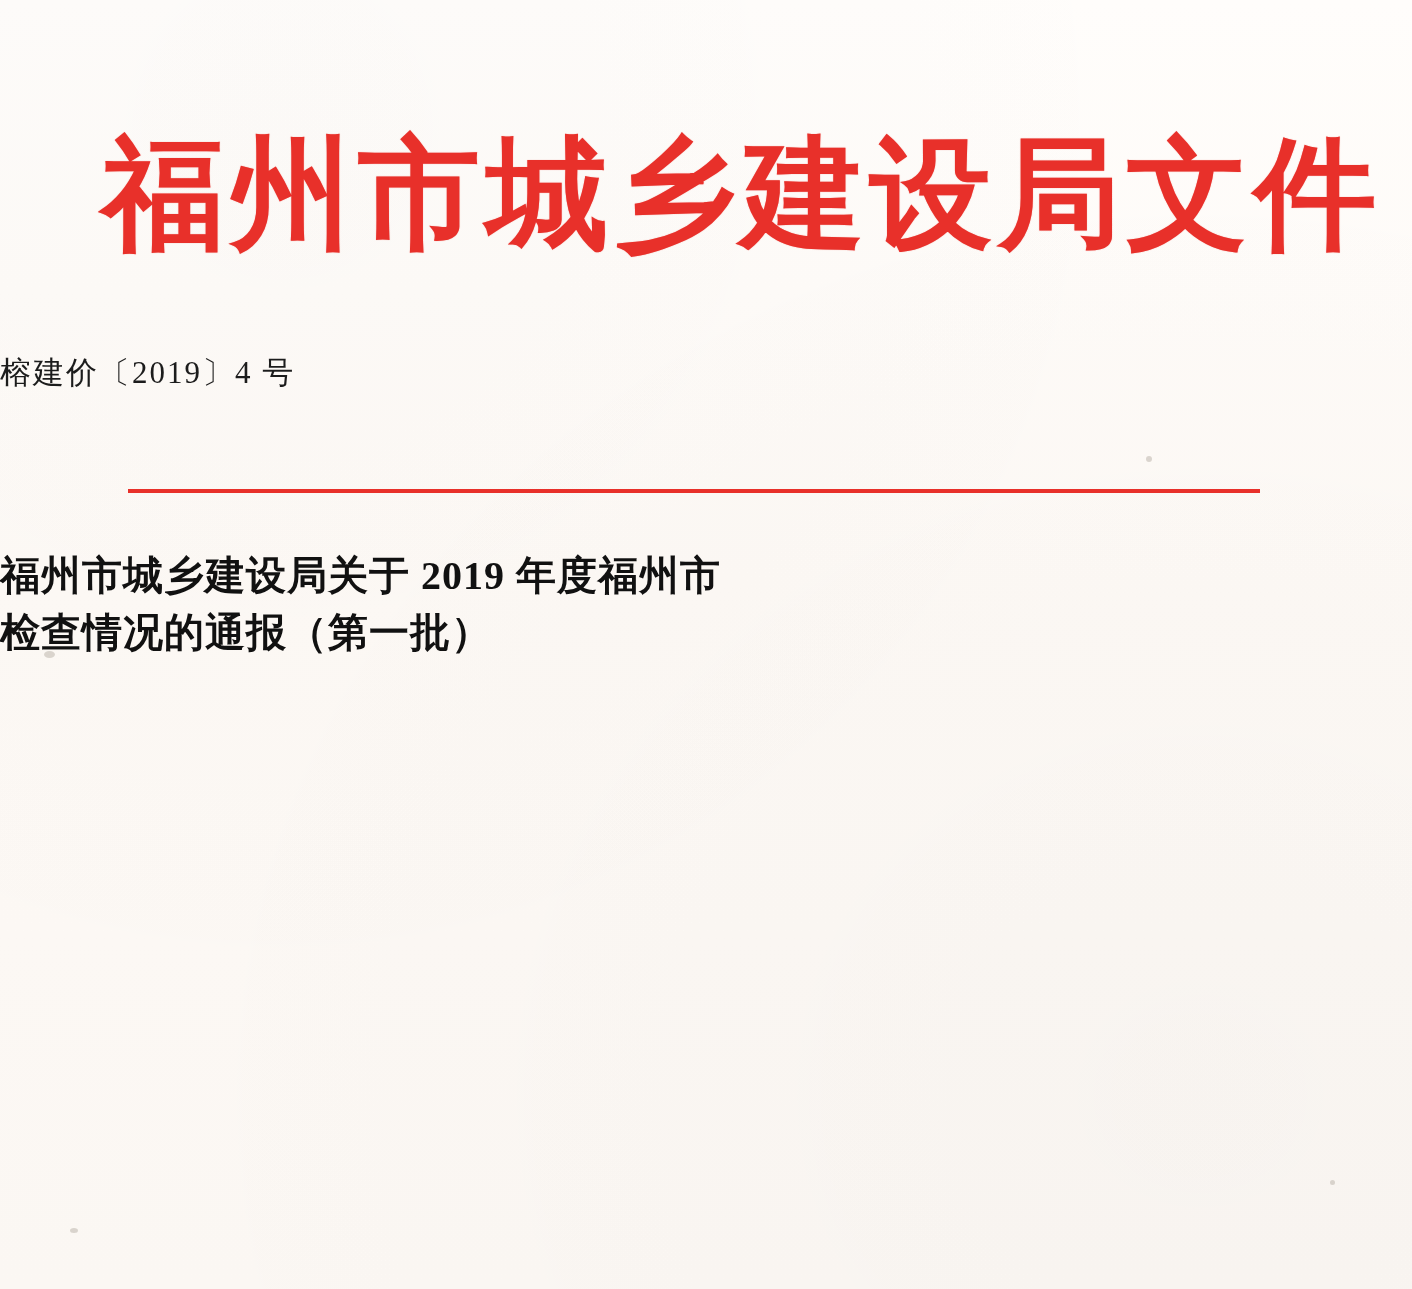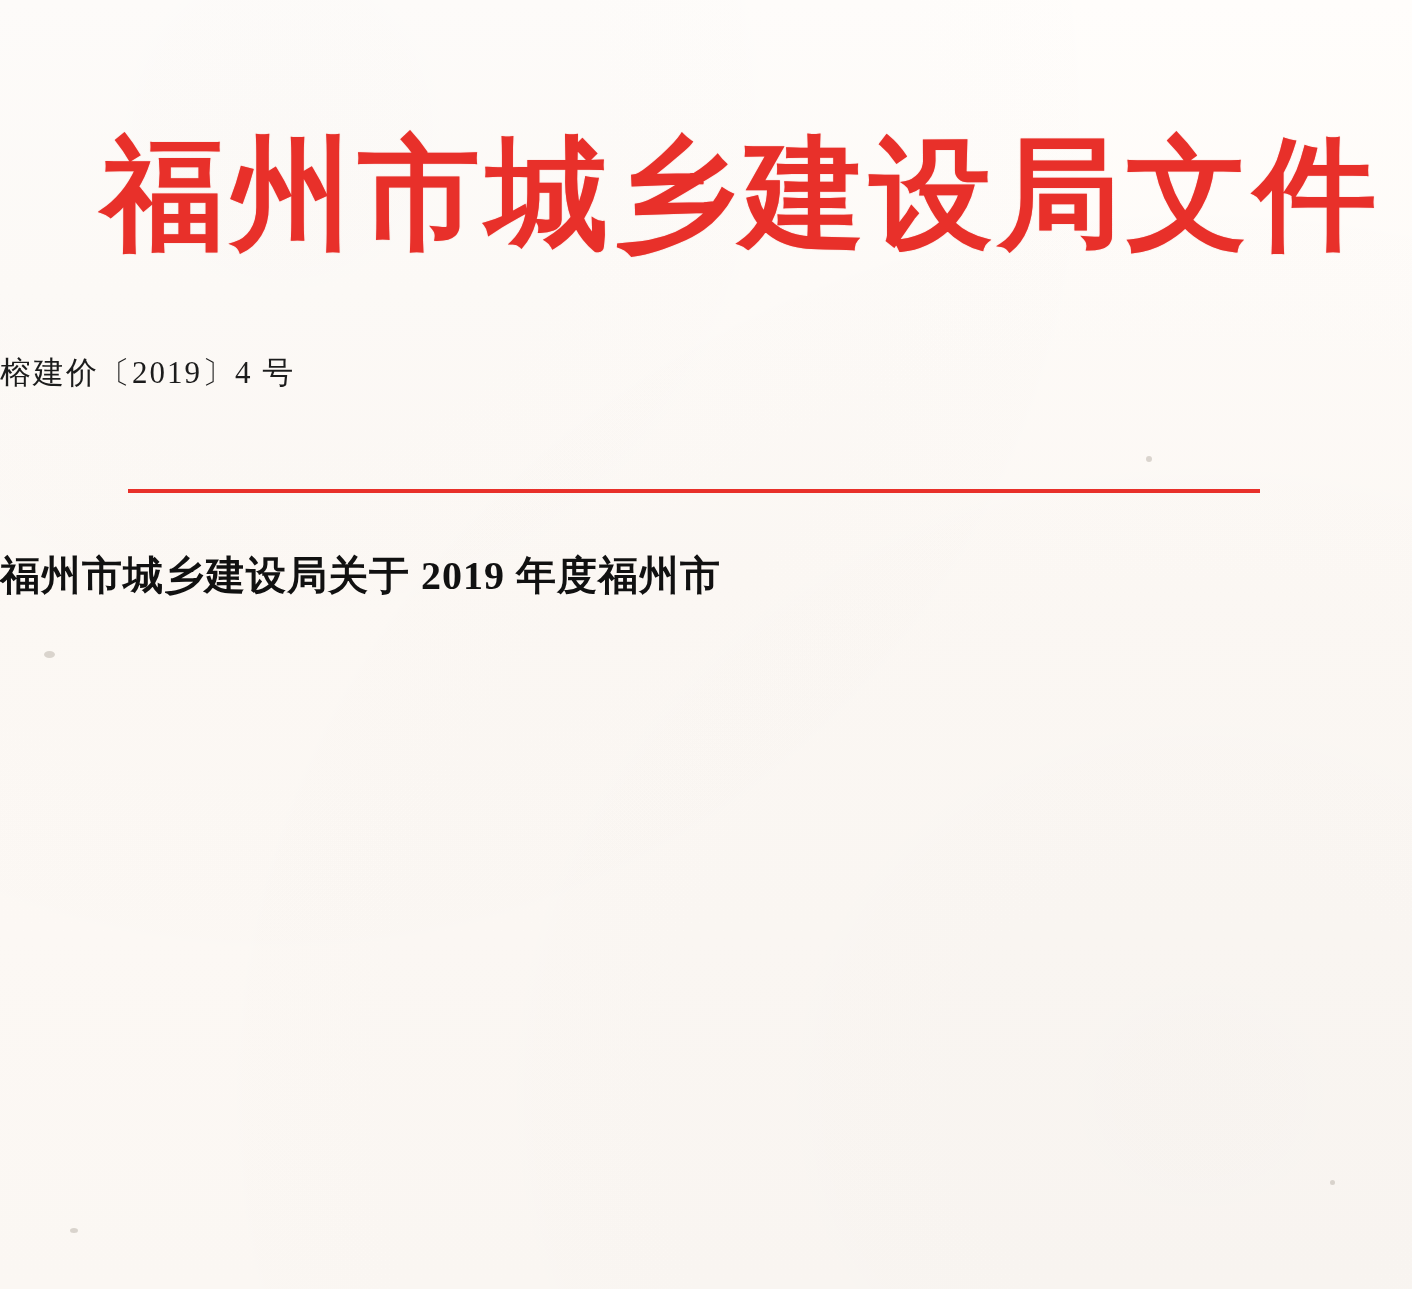--- a/index.html
+++ b/index.html
@@ -110,16 +110,17 @@
   <div class="speck" style="left:1330px; top:1180px; width:5px; height:5px;"></div>
 
   <div class="masthead">福州市城乡建设局文件</div>
 
   <div class="docnum">榕建价〔2019〕4 号</div>
 
   <div class="redrule"></div>
 
   <div class="title">
     <div>福州市城乡建设局关于 2019 年度福州市</div>
+    <div>检查情况的通报（第一批）</div>
   </div>
 
 
 </div>
 
 </body></html>

